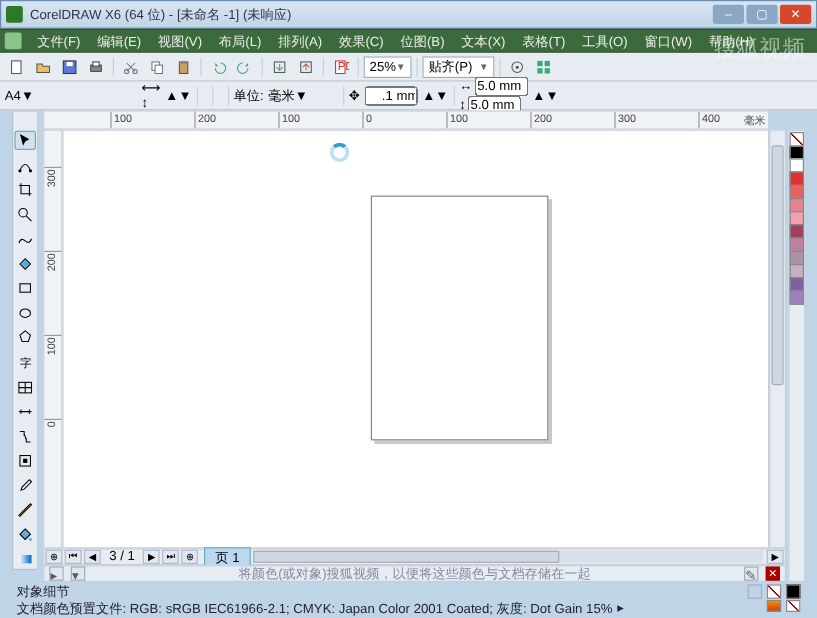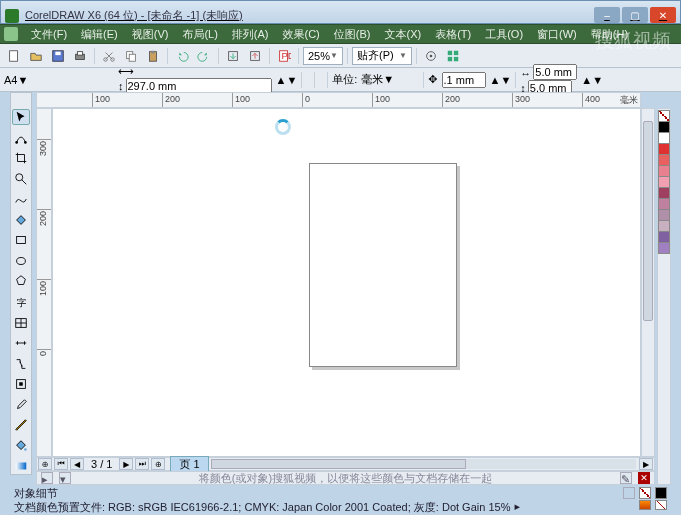--- a/index.html
+++ b/index.html
@@ -1,19 +1,19 @@
 <!DOCTYPE html>
 <html><head>
 <meta charset="utf-8">
 <style>
 * { margin:0; padding:0; box-sizing:border-box; font-family:"Microsoft YaHei","Segoe UI",Tahoma,sans-serif; font-size:11px; }
 body { width:681px; height:515px; background:#c0d4e8; position:relative; overflow:hidden; }
 
 
-.titlebar { height:24px; background:linear-gradient(#d9e6f2,#c0d4e8); display:flex; align-items:flex-end; padding:0 4px; border:1px solid #6a8db2;text-decoration:underline; }
+.titlebar { height:24px; background:linear-gradient(#d9e6f2,#c0d4e8); display:flex; align-items:center; padding:0 4px; border:1px solid #6a8db2; }
 .titlebar .app-icon { width:14px; height:14px; background:#2a7a2a; border-radius:2px; margin-right:6px; }
 .titlebar .title { flex:1; color:#334; font-size:11px; }
 .titlebar .winbtns { display:flex; gap:2px; }
 .titlebar .wb { width:26px; height:16px; border-radius:2px; display:flex; align-items:center; justify-content:center; color:#fff; font-size:10px; }
 .titlebar .wb.min { background:#8aa7c4; }
 .titlebar .wb.max { background:#8aa7c4; }
 .titlebar .wb.close { background:#d9472b; }
 
 
 .watermark { position:absolute; right:10px; top:28px; color:rgba(255,255,255,.5); font-size:19px; pointer-events:none; z-index:50; }
@@ -226,21 +226,20 @@
 <div class="propbar">
   <div class="combo" style="width:110px">
     <span>A4</span><span class="dd">▼</span>
   </div>
   <div style="display:flex;flex-direction:column;gap:0">
     <div style="display:flex;align-items:center;gap:2px">
       <span>⟷</span>
     </div>
     <div style="display:flex;align-items:center;gap:2px">
       <span>↕</span>
-      <input class="tinput" value="297.0 mm" style="">
     </div>
   </div>
   <div class="spin"><span>▲</span><span>▼</span></div>
   <div class="sep" style="width:1px;height:16px;background:#c6d0da"></div>
   <div class="tbtn">
       <svg class="ico-svg" viewBox="0 0 16 16">
         <rect x="5" y="2" width="6" height="12" fill="#fff" stroke="#555"></rect>
       </svg>
     </div>
   <div class="tbtn">
@@ -260,21 +259,21 @@
         <rect x="4" y="3" width="8" height="10" fill="#fff" stroke="#555"></rect>
       </svg>
     </div>
   <div class="sep" style="width:1px;height:16px;background:#c6d0da"></div>
   <span class="label">单位:</span>
   <div class="combo" style="width:58px">
     <span>毫米</span><span class="dd">▼</span>
   </div>
   <div class="sep" style="width:1px;height:16px;background:#c6d0da"></div>
   <span>✥</span>
-  <input class="tinput" style="width: 44px;" value=".1 mm">
+  <input class="tinput" style="width: 44px; padding-left: 12px;" value=".1 mm">
   <div class="spin"><span>▲</span><span>▼</span></div>
   <div class="sep" style="width:1px;height:16px;background:#c6d0da"></div>
   <div style="display:flex;flex-direction:column;gap:0">
     <div style="display:flex;align-items:center;gap:2px">
       <span>↔</span>
       <input class="tinput" style="width: 44px;" value="5.0 mm">
     </div>
     <div style="display:flex;align-items:center;gap:2px">
       <span>↕</span>
       <input class="tinput" style="width: 44px;" value="5.0 mm">

